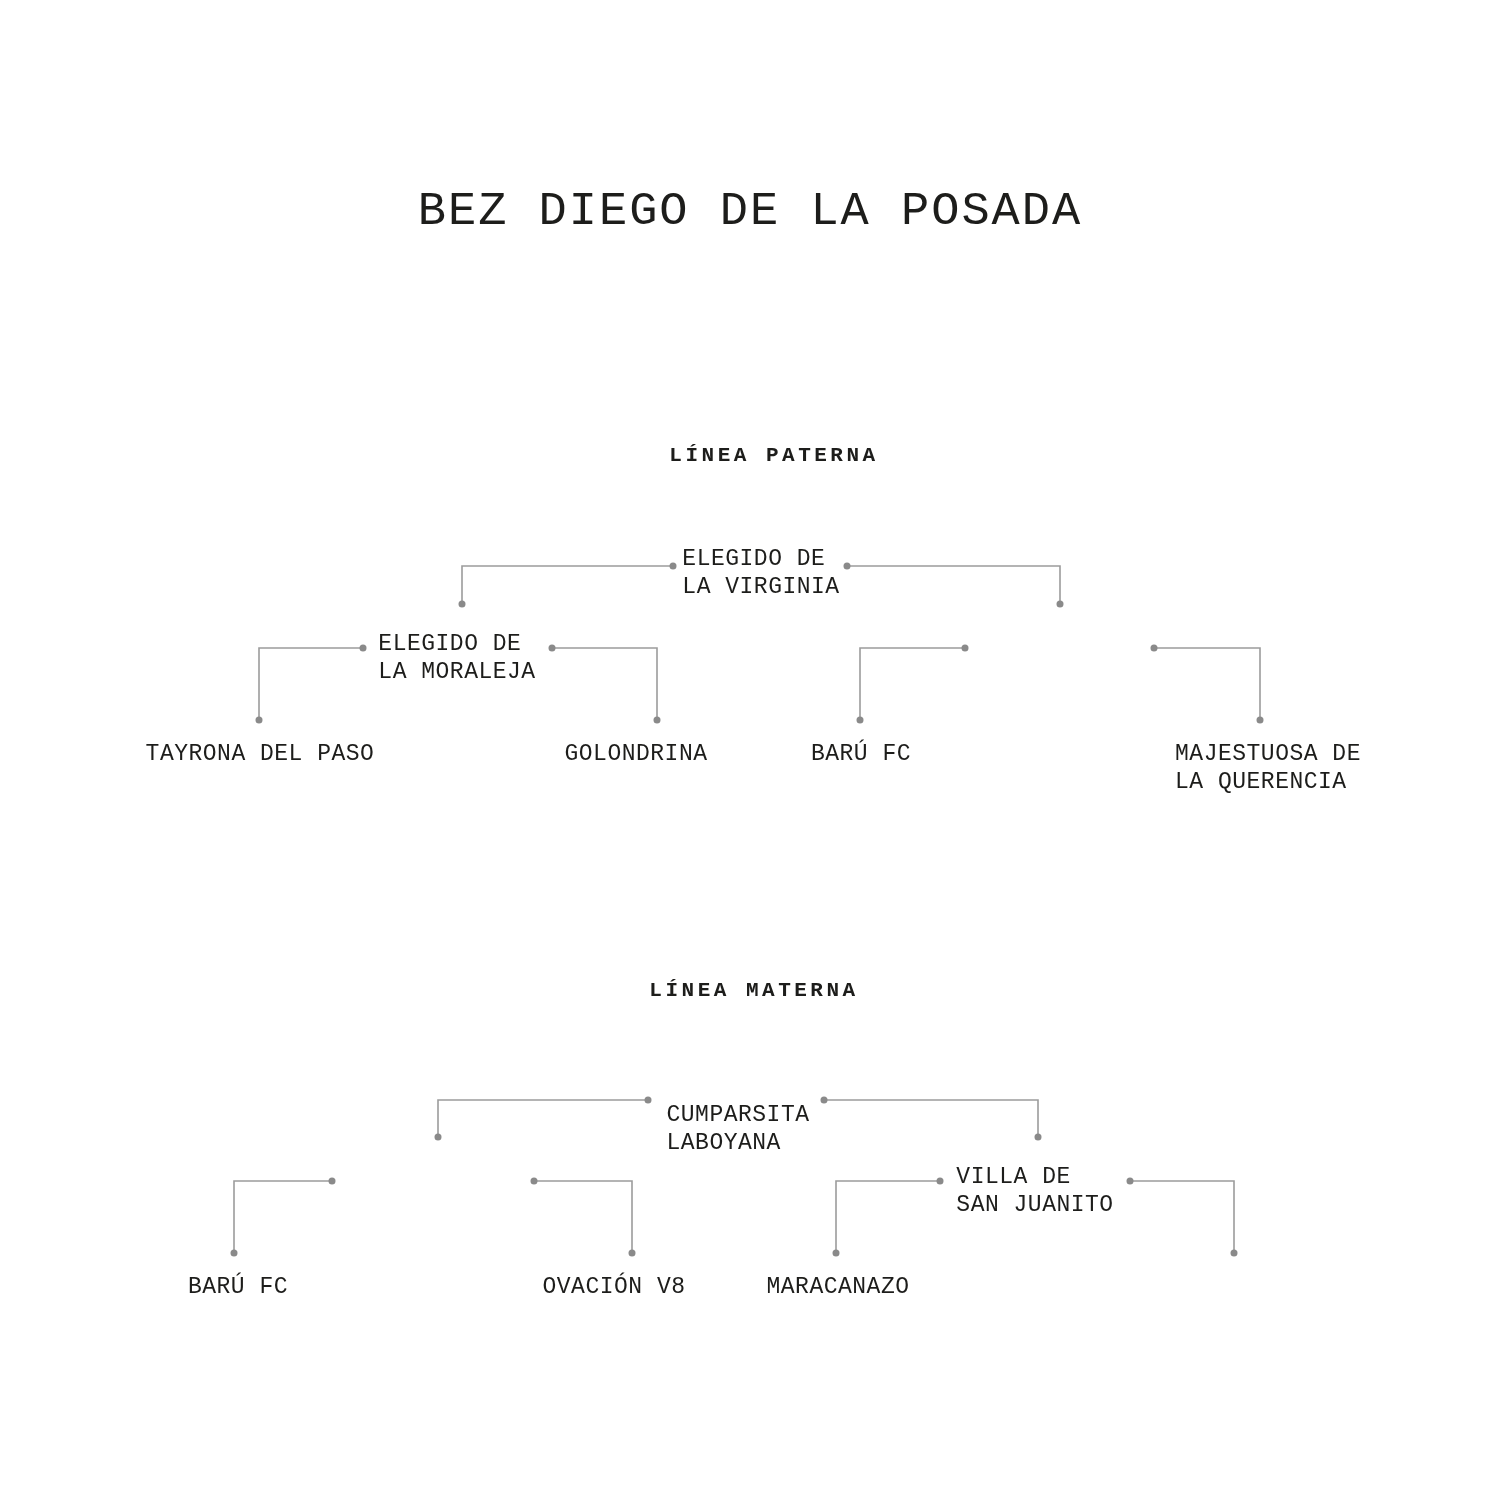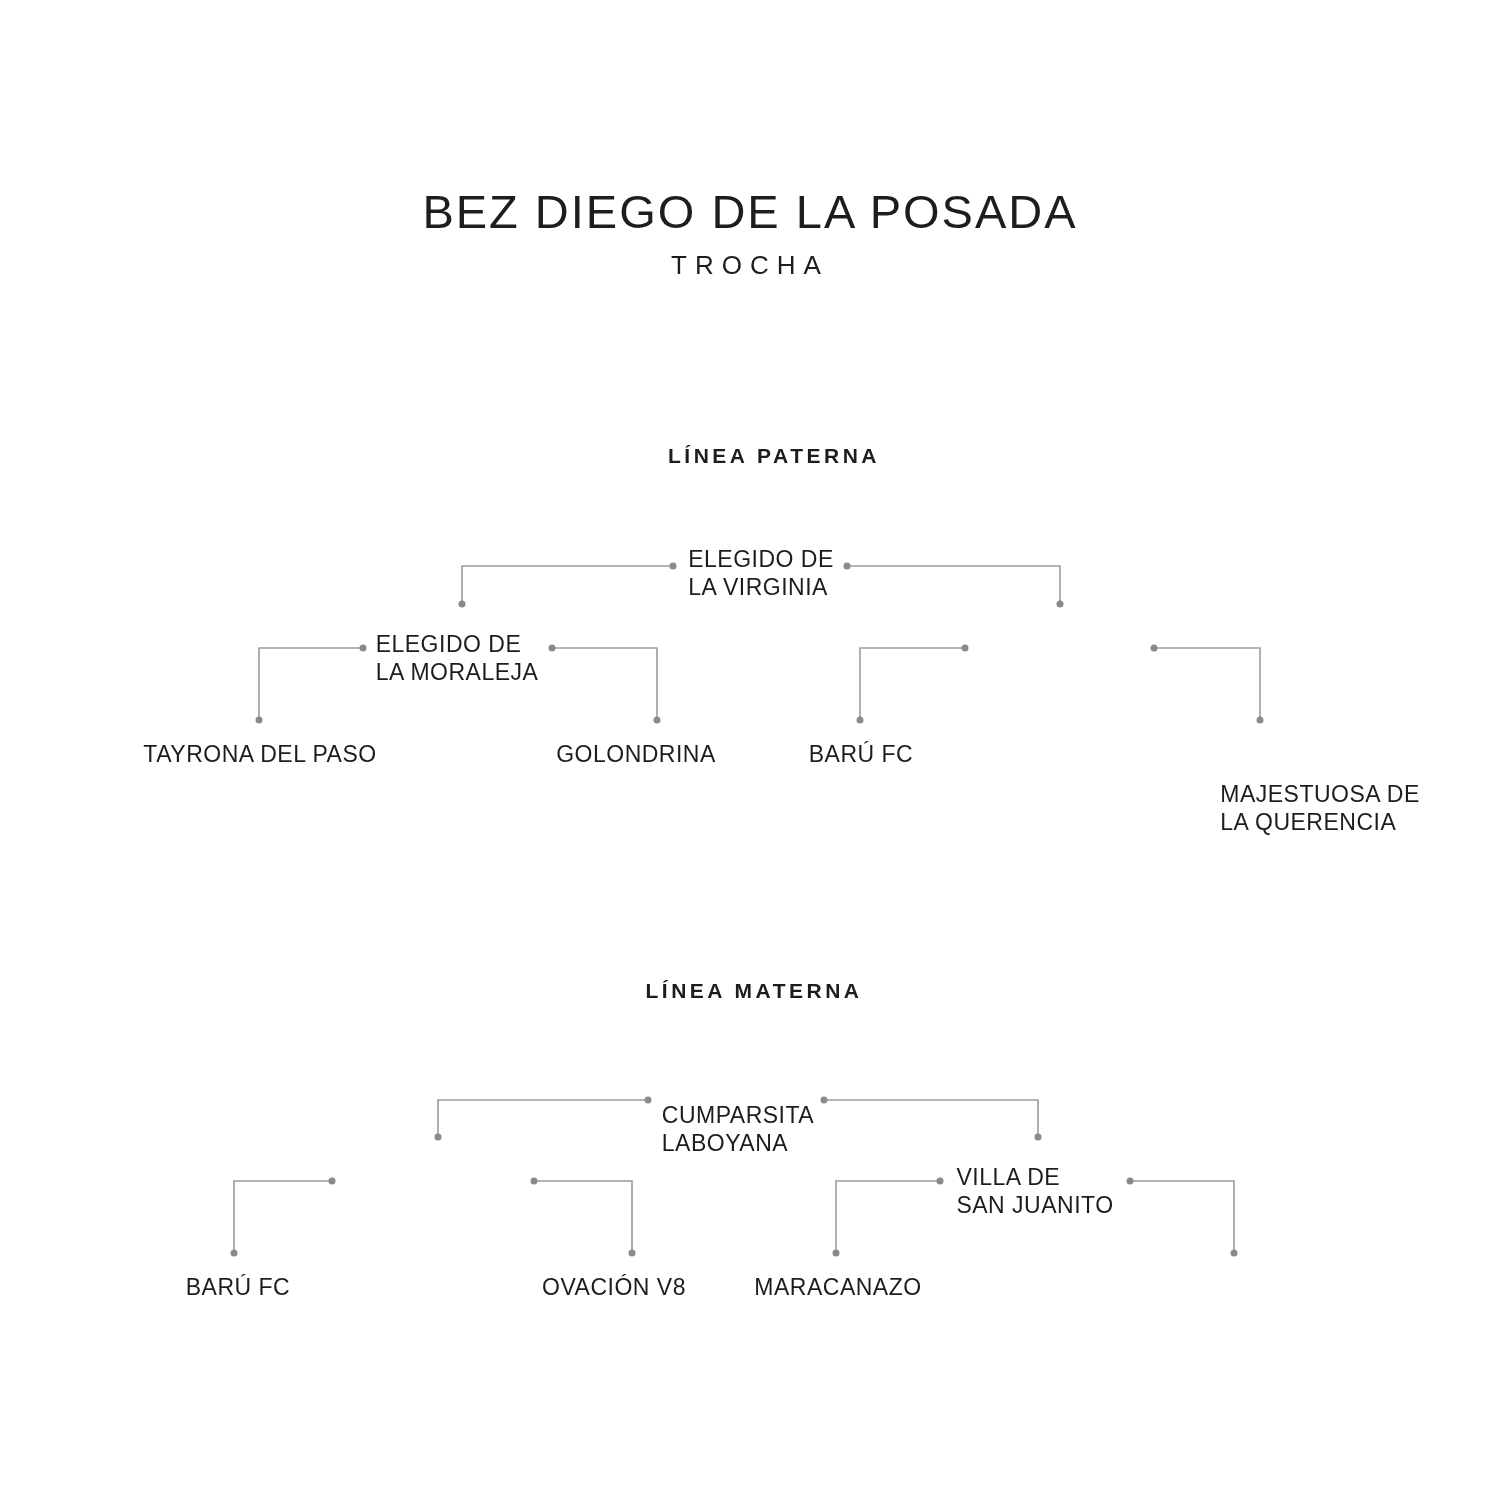--- a/index.html
+++ b/index.html
@@ -6,21 +6,21 @@
     --text:#1d1d1b;
     --line:#9c9c9c;
     --dot:#8a8a8a;
     --bg:#ffffff;
   }
   html,body{margin:0;padding:0;background:var(--bg);}
   .canvas{
     position:relative;
     width:1500px;height:1464px;
     background:var(--bg);
-    font-family:Liberation Sans, sans-serif;
+    font-family:Liberation Mono, monospace;
     color:var(--text);
     overflow:hidden;
   }
   .page-title{
     position:absolute;left:0;right:0;top:186px;
     margin:0;text-align:center;
     font-size:47px;font-weight:400;letter-spacing:2px;
     line-height:52px;white-space:nowrap;
   }
   .page-subtitle{
@@ -52,37 +52,36 @@
     font-size:23px;line-height:28px;
     letter-spacing:.5px;white-space:nowrap;
   }
   
   .p-root{left:761px;top:545px;}
   .p-sire{left:457px;top:630px;}
   .p-dam{left:1060px;top:630px;}
   .p-ss{left:260px;top:740px;}
   .p-sd{left:636px;top:740px;}
   .p-ds{left:861px;top:740px;}
-  .p-dd{left:1320px;top:740px;margin-top:40px;}
+  .p-dd{left:1268px;top:740px;}
   
   .m-root{left:738px;top:1078px;margin-top:23px;}
   .m-sire{left:433px;top:1163px;}
   .m-dam{left:1035px;top:1163px;}
   .m-ss{left:238px;top:1273px;}
   .m-sd{left:614px;top:1273px;}
   .m-ds{left:838px;top:1273px;}
   .m-dd{left:1234px;top:1273px;}
 </style>
 </head>
 <body>
 
 <div class="canvas">
 
   <h1 class="page-title">BEZ DIEGO DE LA POSADA</h1>
-  <div class="page-subtitle">TROCHA</div>
 
   <h2 class="heading h-paternal">LÍNEA PATERNA</h2>
   <h2 class="heading h-maternal">LÍNEA MATERNA</h2>
 
   <svg class="connectors" width="1500" height="1500" viewBox="0 0 1500 1500" aria-hidden="true">
 
     <g>
       <polyline points="673,566 462,566 462,604"></polyline>
       <circle cx="673" cy="566" r="3.5"></circle>
       <circle cx="462" cy="604" r="3.5"></circle>

